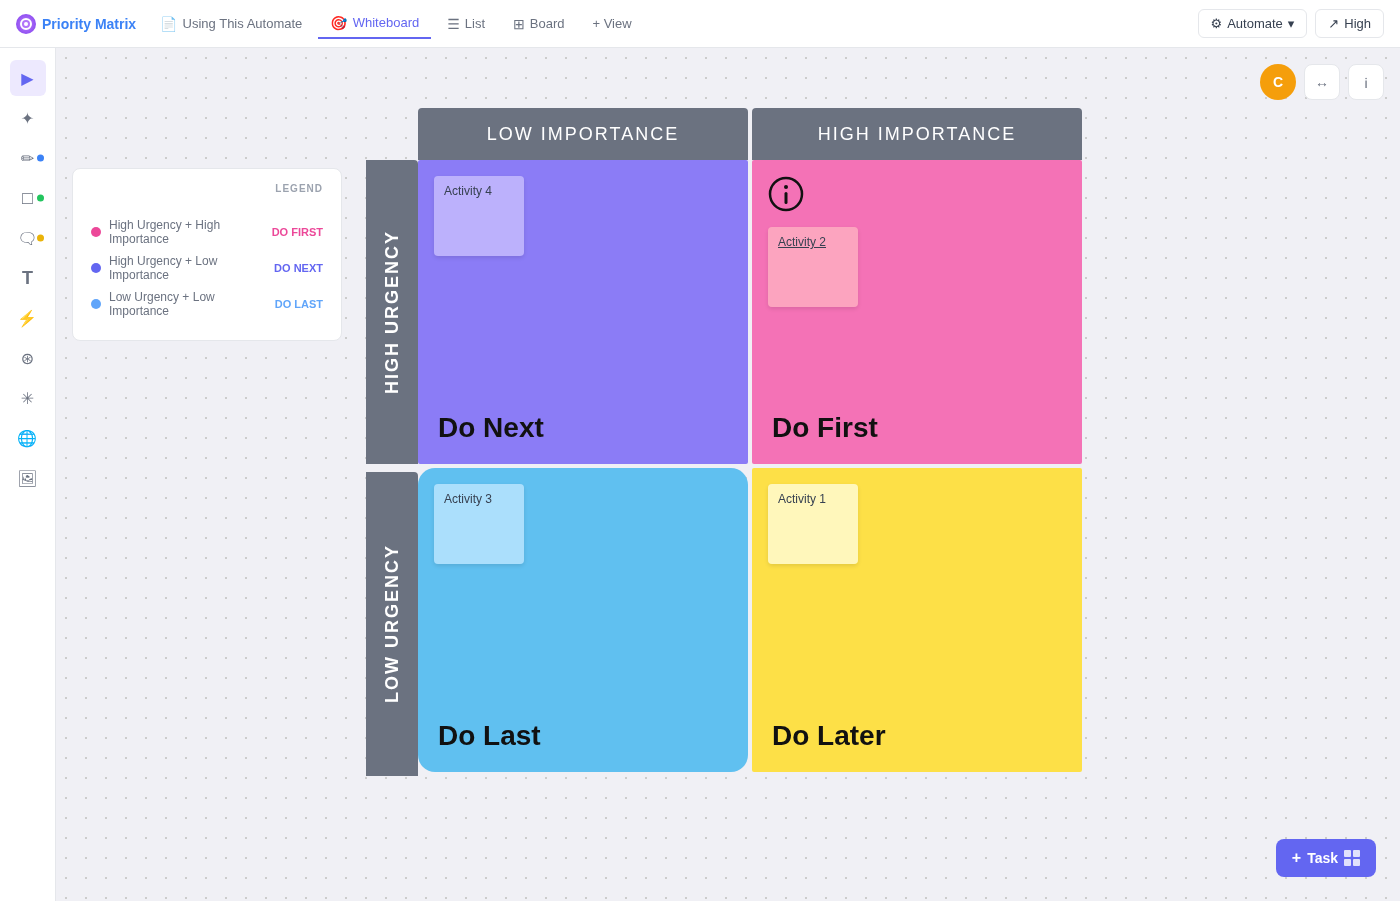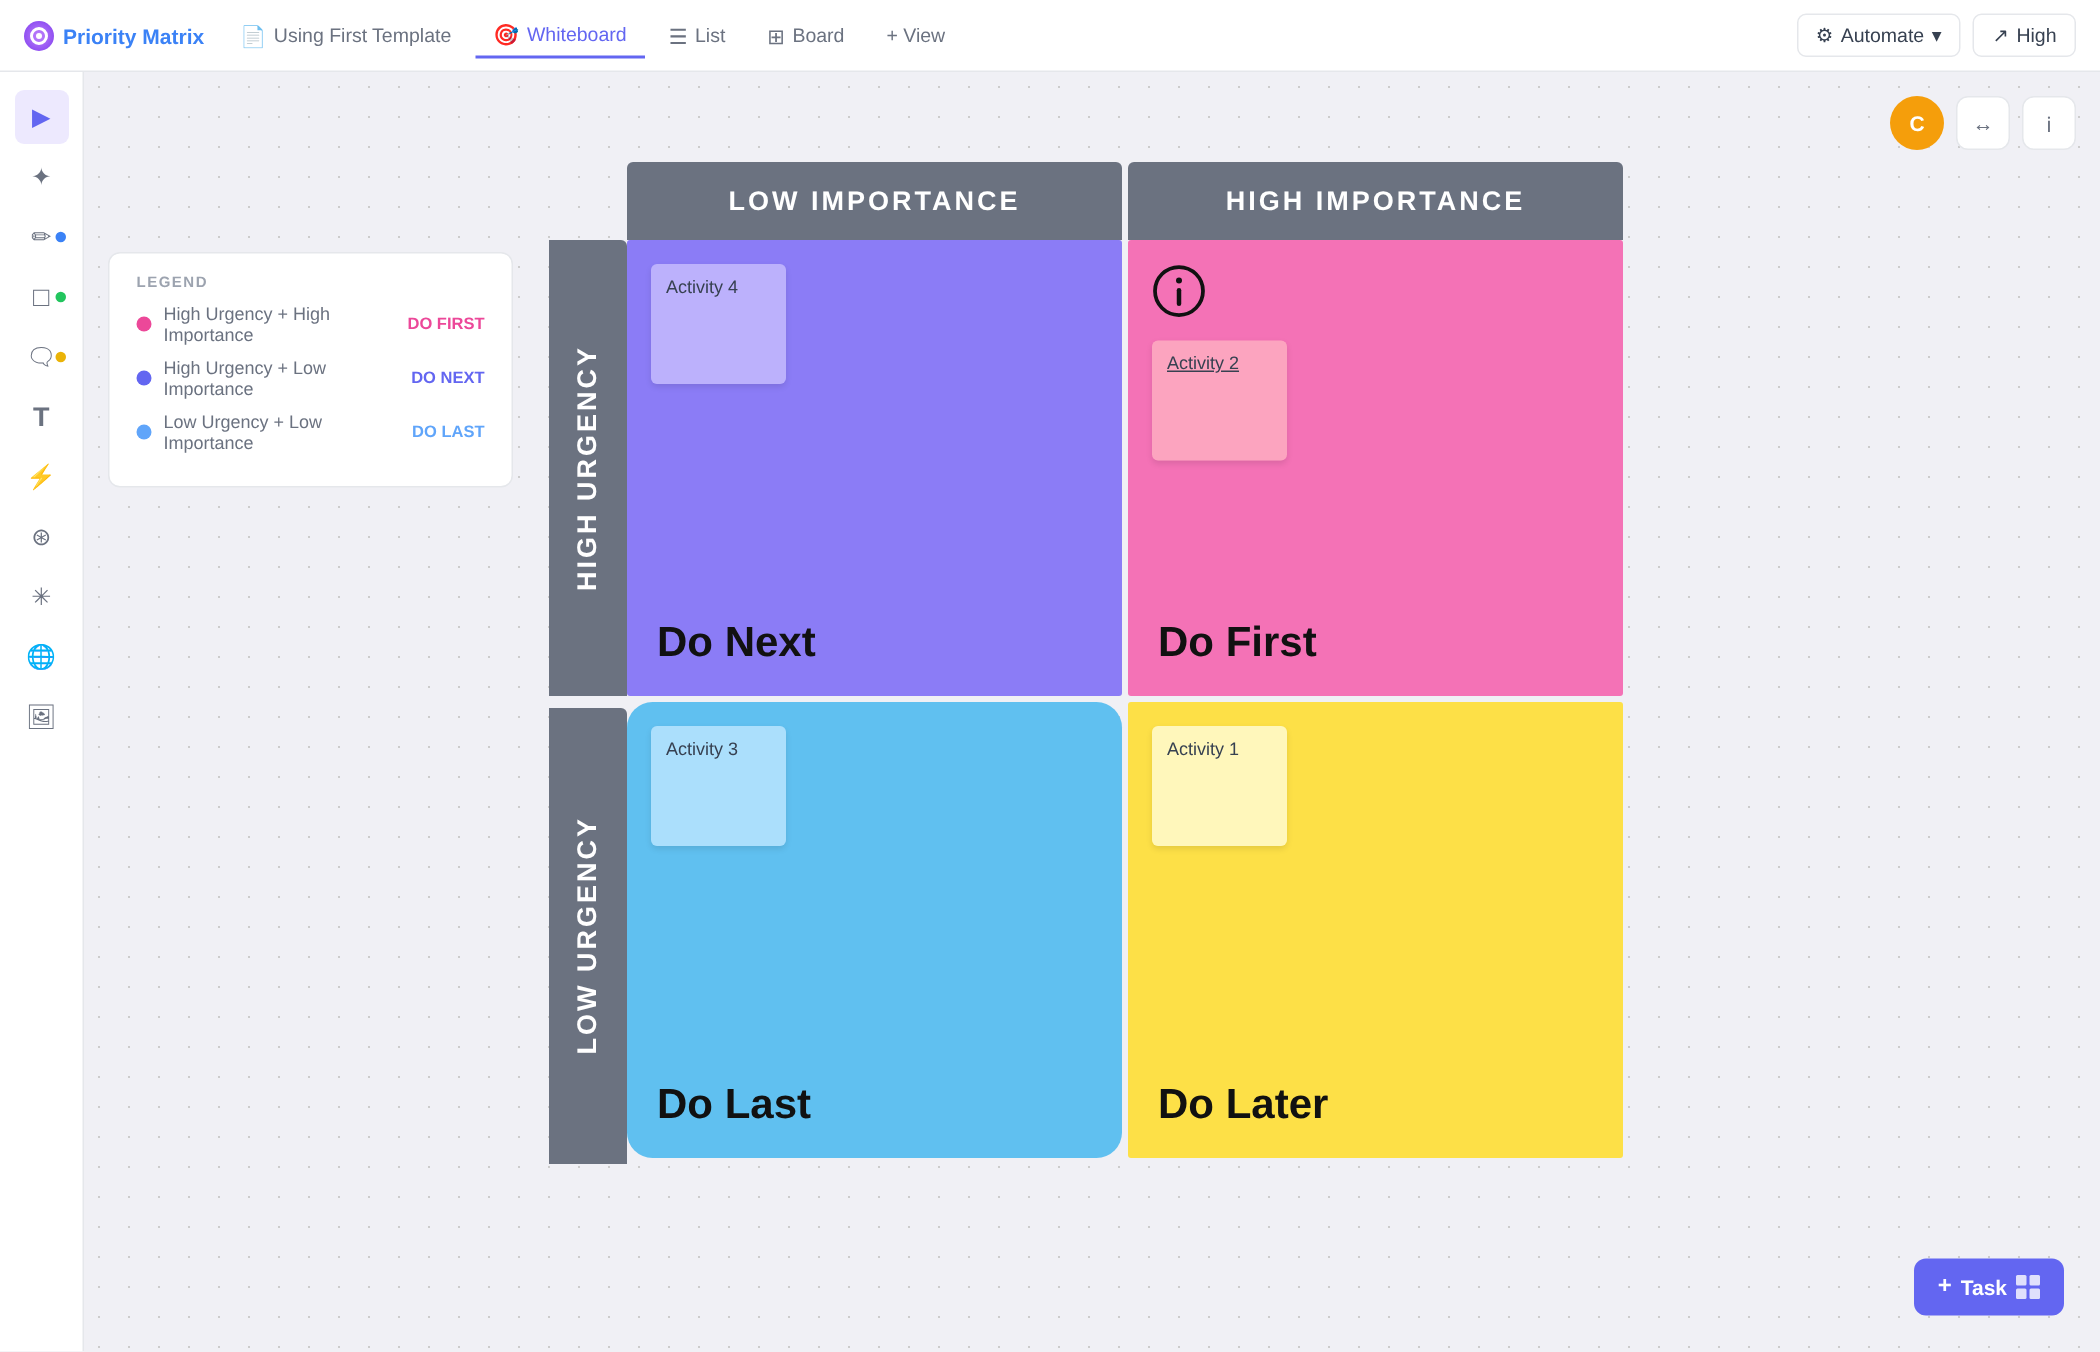--- a/index.html
+++ b/index.html
@@ -116,21 +116,22 @@
       left: 16px; top: 120px;
       background: #fff;
       border: 1px solid #e5e7eb;
       border-radius: 8px;
       padding: 14px 18px;
       width: 270px;
     }
     .legend-title {
       font-size: 10px; font-weight: 700;
       color: #9ca3af; letter-spacing: 1px;
-      margin-bottom: 8px;
+      margin-bottom: 24px;
+      text-align: right;
     }
     .legend-item {
       display: flex; align-items: center; gap: 8px;
       margin-bottom: 8px;
     }
     .legend-dot {
       width: 10px; height: 10px; border-radius: 50%; flex-shrink: 0;
     }
     .legend-text { font-size: 12px; color: #6b7280; flex: 1; }
     .legend-badge {
@@ -154,21 +155,21 @@
       width: 330px;
       height: 52px;
       background: #6b7280;
       display: flex; align-items: center; justify-content: center;
       margin-right: 4px;
       border-radius: 4px 4px 0 0;
     }
     .matrix-col-header:last-child { margin-right: 0; }
     .col-header-text {
       color: #fff;
-      font-size: 18px; font-weight: 700;
+      font-size: 18px; font-weight: 400;
       letter-spacing: 2px;
     }
 
     
     .matrix-body {
       display: flex;
     }
 
     
     .row-headers {
@@ -289,21 +290,21 @@
       <svg width="12" height="12" viewBox="0 0 12 12">
           <circle cx="6" cy="6" r="5" fill="none" stroke="white" stroke-width="2"></circle>
           <circle cx="6" cy="6" r="2" fill="white"></circle>
         </svg>
     </div>
     <span class="nav-logo-text">Priority Matrix</span>
   </div>
 
   <div class="nav-tab">
     <span class="nav-tab-icon">📄</span>
-    <span>Using First Template</span>
+    <span>Using This Automate</span>
   </div>
   <div class="nav-tab active">
     <span class="nav-tab-icon">🎯</span>
     <span>Whiteboard</span>
   </div>
   <div class="nav-tab">
     <span class="nav-tab-icon">☰</span>
     <span>List</span>
   </div>
   <div class="nav-tab">

